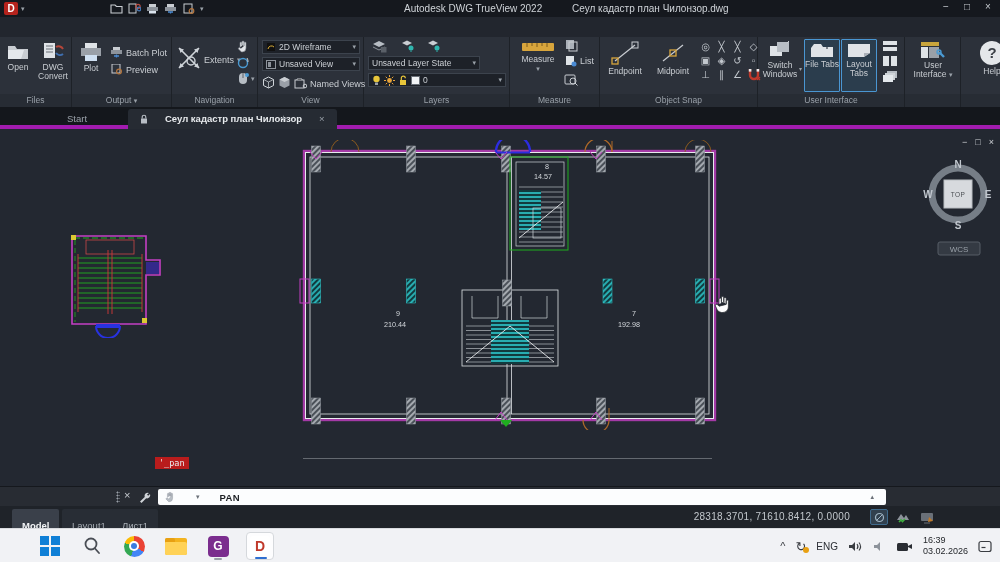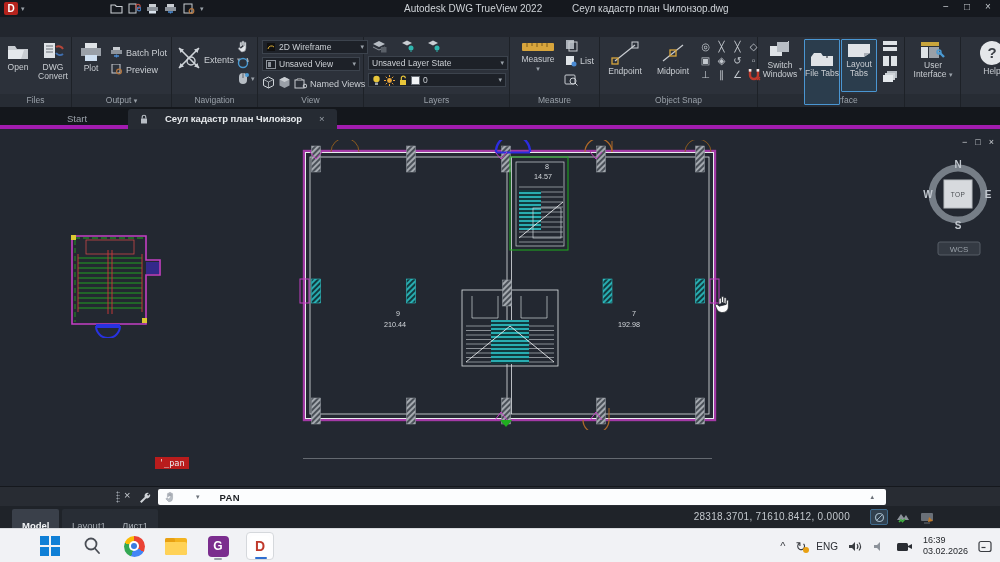--- a/index.html
+++ b/index.html
@@ -189,21 +189,21 @@
             <path d="M7 1v5" stroke="#5a6068"></path>
             <circle cx="11" cy="3" r="2" fill="#4a9ad2"></circle>
           </svg>
         <span class="caret abs" style="left:79px;top:38px">▾</span>
       </div>
       <div class="plabel">Navigation</div>
     </div>
 
     <div class="panel" style="width:106px">
       <div class="pbody">
-        <div class="sel abs" style="left:4px;top:3px;width:106px">
+        <div class="sel abs" style="left:4px;top:3px;width:98px">
           <svg width="10" height="10" viewBox="0 0 10 10">
               <rect x="1" y="1" width="8" height="8" fill="#111"></rect>
               <path d="M2 7a3.5 3.5 0 0 1 6-2" fill="none" stroke="#e0b23a"></path>
             </svg>
           <span class="sp">2D Wireframe</span>
           <span class="caret">▾</span>
         </div>
         <div class="sel abs" style="left:4px;top:20px;width:98px">
           <svg width="10" height="9" viewBox="0 0 10 9">
               <rect x="0.5" y="0.5" width="9" height="8" fill="none" stroke="#8d939b"></rect>
@@ -242,21 +242,21 @@
         <svg class="abs" style="left:36px;top:3px" width="15" height="13" viewBox="0 0 15 13">
             <path d="M2 3l5-2.5L12 3 7 5.5z" fill="#c9cdd2"></path>
             <circle cx="11" cy="8" r="2.5" fill="#2fb5ae"></circle>
             <path d="M11 10.5v1.5" stroke="#2fb5ae"></path>
           </svg>
         <svg class="abs" style="left:62px;top:3px" width="15" height="13" viewBox="0 0 15 13">
             <path d="M2 3l5-2.5L12 3 7 5.5z" fill="#c9cdd2"></path>
             <circle cx="11" cy="8" r="2.5" fill="#2fb5ae"></circle>
             <path d="M11 10.5v1.5" stroke="#2fb5ae"></path>
           </svg>
-        <div class="sel abs" style="left:4px;top:19px;width:140px">
+        <div class="sel abs" style="left:4px;top:19px;width:112px">
           <span class="sp">Unsaved Layer State</span>
           <span class="caret">▾</span>
         </div>
         <div class="sel abs" style="left:4px;top:36px;width:138px">
           <svg width="9" height="11" viewBox="0 0 9 11">
               <circle cx="4.5" cy="4" r="3.2" fill="#e8c63a"></circle>
               <rect x="3" y="7.5" width="3" height="2.5" fill="#9aa0a8"></rect>
             </svg>
           <svg width="11" height="11" viewBox="0 0 11 11">
               <circle cx="5.5" cy="5.5" r="2.4" fill="#e8a43a"></circle>
@@ -350,21 +350,21 @@
       <div class="pbody">
         <div class="bigbtn" style="left:2px;top:4px;width:40px">
           <svg width="22" height="18" viewBox="0 0 22 18">
               <rect x="1" y="5" width="12" height="10" fill="#dfe3e7"></rect>
               <rect x="8" y="1" width="12" height="10" fill="#b7bdc4"></rect>
               <path d="M18 2l2-2" stroke="#c9cdd2"></path>
             </svg>
           <span>Switch Windows</span>
         </div>
         <span class="caret abs" style="left:41px;top:28px;font-size:6px">▾</span>
-        <div class="bigbtn hl" style="left:46px;top:2px;width:36px;height:66px;padding-top:12px">
+        <div class="bigbtn hl" style="left:46px;top:2px;width:36px;height:53px;padding-top:3px">
           <svg width="24" height="15" viewBox="0 0 24 15">
               <path d="M1 14V5l3-4h7l2 3h10v10z" fill="#dfe3e7"></path>
               <circle cx="17" cy="5" r="1" fill="#5a6068"></circle>
             </svg>
           <span>File Tabs</span>
         </div>
         <div class="bigbtn hl" style="left:83px;top:2px;width:36px;height:53px;padding-top:3px">
           <svg width="24" height="15" viewBox="0 0 24 15">
               <path d="M1 1h22v9l-6 4H1z" fill="#dfe3e7"></path>
               <path d="M23 10l-6 4v-4z" fill="#aab0b8"></path>

